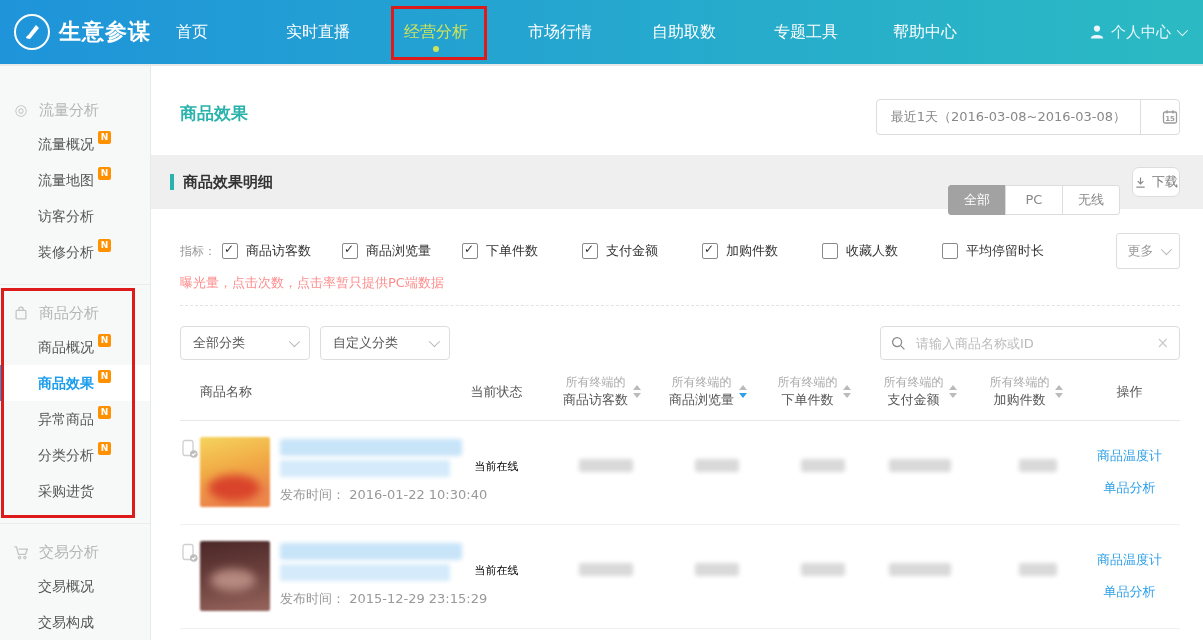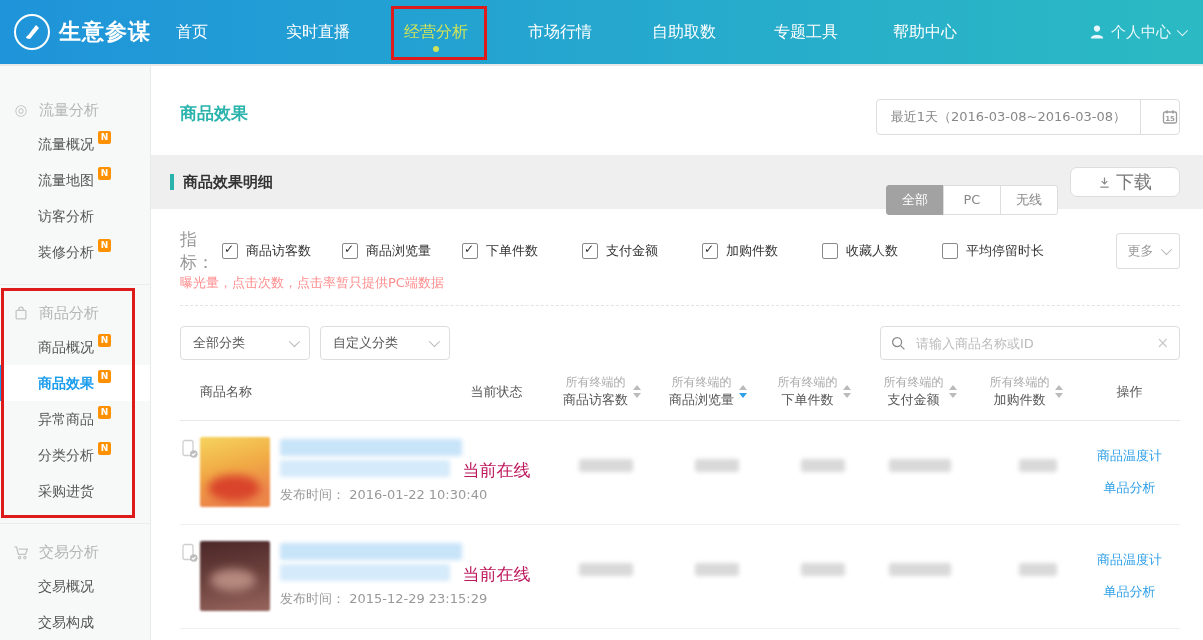--- a/index.html
+++ b/index.html
@@ -57,26 +57,26 @@
   .section-bar{height:54px;background:var(--band-gray,#efefef);display:flex;align-items:center;
                padding:0 23px 0 20px;box-sizing:border-box;}
   .teal-bar{width:4px;height:16px;background:var(--teal,#2ab3ac);margin-right:9px;}
   .section-title{font-size:15px;font-weight:bold;color:#333;}
   .seg{display:flex;margin-left:auto;margin-top:35px;}
   .seg button{width:58px;height:30px;border:1px solid #ddd;background:#fff;color:#888;font-size:13px;
               margin-left:-1px;cursor:pointer;font-family:inherit;}
   .seg button:first-child{border-radius:3px 0 0 3px;margin-left:0;}
   .seg button:last-child{border-radius:0 3px 3px 0;}
   .seg button.on{background:var(--seg-active,#a2a2a2);border-color:var(--seg-active,#a2a2a2);color:#fff;}
-  .dl-btn{margin-left:12px;height:30px;padding:0 27px;border:1px solid #ddd;border-radius:7px;background:#fff;
-          color:#777;font-size:18px;display:flex;align-items:center;gap:5px;cursor:pointer;font-family:inherit;}
+  .dl-btn{margin-left:12px;height:30px;padding:0 1px;border:1px solid #ddd;border-radius:7px;background:#fff;
+          color:#777;font-size:13px;display:flex;align-items:center;gap:5px;cursor:pointer;font-family:inherit;}
 
   .content{padding:0 23px 0 30px;position:relative;}
   .ind-row{margin-top:27px;height:30px;display:flex;align-items:center;position:relative;}
-  .ind-label{width:42px;font-size:17px;color:#999;flex:none;}
+  .ind-label{width:42px;font-size:12px;color:#999;flex:none;}
   .ind-item{width:120px;flex:none;display:flex;align-items:center;gap:8px;font-size:13px;color:#333;}
   .cbox{width:14px;height:14px;border:1px solid #8a8a8a;border-radius:2px;background:#fff;position:relative;
         flex:none;cursor:pointer;}
   .cbox.checked::after{content:"✓";position:absolute;left:1px;top:-2px;font-size:12px;font-weight:bold;color:#333;}
   .more-btn{position:absolute;right:0;top:-3px;width:62px;height:34px;border:1px solid #ddd;border-radius:3px;
             background:#fff;color:#999;font-size:13px;display:flex;align-items:center;justify-content:center;gap:7px;
             cursor:pointer;}
   .note{margin-top:8px;font-size:13px;color:var(--note-red,#ff8c8c);}
   .dash{margin-top:13px;border-bottom:1px dashed #e3e3e3;}
 
@@ -114,21 +114,21 @@
   .pimg{width:70px;height:70px;flex:none;border-radius:2px;position:relative;overflow:hidden;filter:blur(1px);}
   .pimg.img1{background:linear-gradient(165deg,#f5cf5a 5%,#f1a945 45%,#ec874a 80%);}
   .pimg.img1 .blob{position:absolute;left:8px;bottom:6px;width:52px;height:26px;background:#d9442b;border-radius:50%;filter:blur(4px);}
   .pimg.img2{background:linear-gradient(170deg,#4e2a2a 5%,#6b403c 50%,#93625a 95%);}
   .pimg.img2 .blob{position:absolute;left:10px;top:28px;width:46px;height:22px;background:#b78a80;border-radius:50%;filter:blur(5px);}
   .pinfo{margin-left:10px;width:190px;flex:none;}
   .tbar{height:17px;border-radius:2px;background:#c8e4f8;filter:blur(2px);}
   .tbar.b1{width:182px;margin-top:2px;}
   .tbar.b2{width:170px;margin-top:4px;background:#d5eafa;}
   .pub{display:block;margin-top:9px;font-size:13px;color:#999;white-space:nowrap;}
-  .cell-status{width:105px;flex:none;text-align:center;font-size:17px;color:#be185d;margin-top:22px;}
+  .cell-status{width:105px;flex:none;text-align:center;font-size:11px;color:#000000;margin-top:22px;}
   .cell-metric{width:106px;flex:none;display:flex;justify-content:flex-end;padding-top:22px;box-sizing:border-box;}
   .vblob{height:13px;background:#d9d9d9;border-radius:2px;filter:blur(2px);margin-right:22px;}
   .w1{width:54px;}.w2{width:44px;}.w3{width:44px;}.w4{width:62px;}.w5{width:38px;}
   .cell-ops{width:101px;flex:none;text-align:center;padding-top:10px;box-sizing:border-box;}
   .op-link{display:block;font-size:13px;color:var(--link-blue,#2e9fe8);margin-bottom:14px;cursor:pointer;text-decoration:none;}
 </style>
 </head>
 <body>
 
 <div class="screen">

